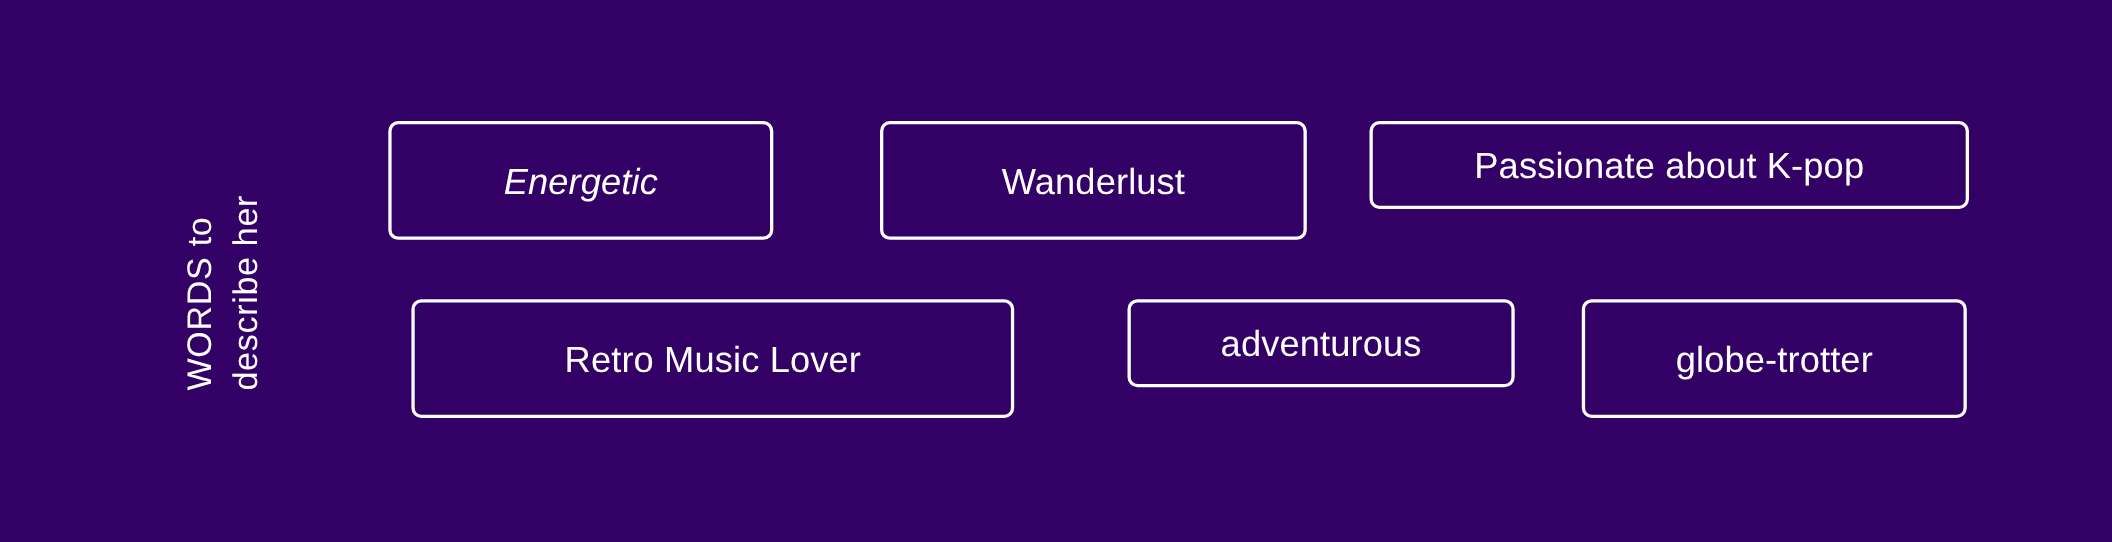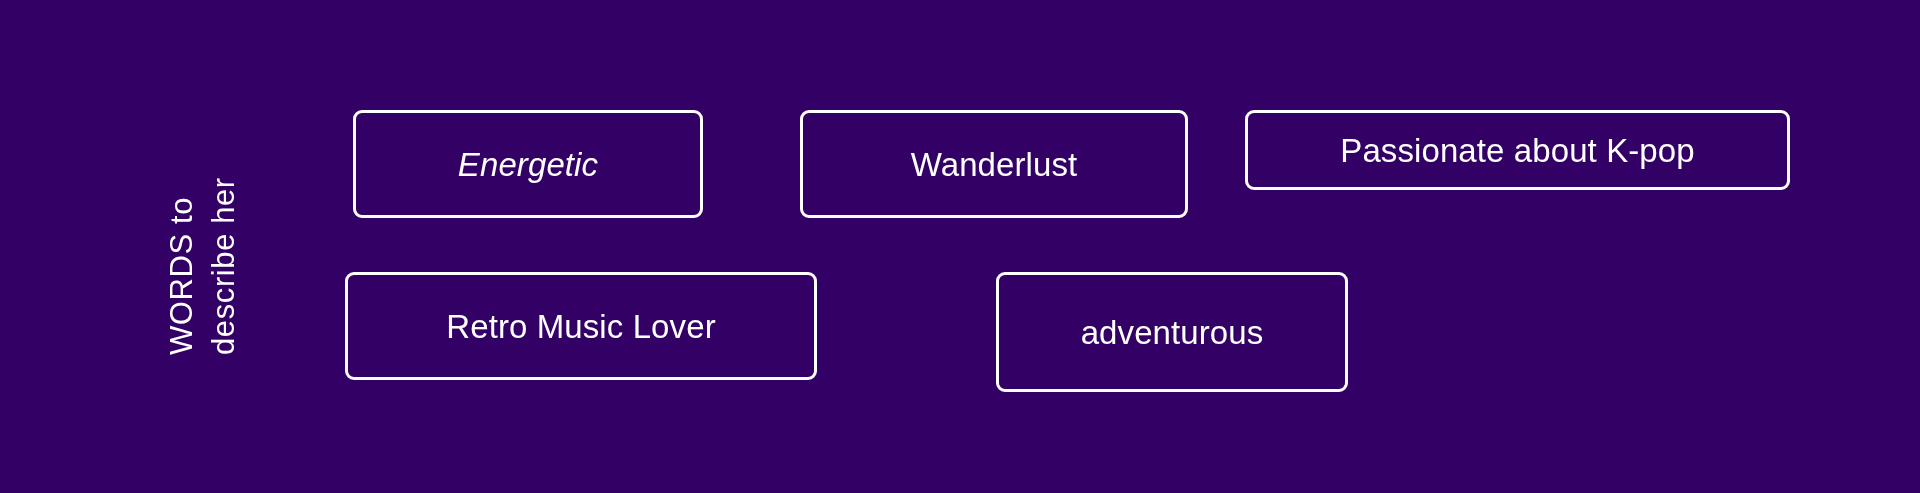--- a/index.html
+++ b/index.html
@@ -77,22 +77,22 @@
     letter-spacing: 0.1px;
     white-space: nowrap;
     line-height: 1;
   }
 
   
   #chip-energetic   { left: 353px;  top: 110px; width: 350px; height: 108px; font-style: italic; }
   #chip-wanderlust  { left: 800px;  top: 110px; width: 388px; height: 108px; }
   #chip-kpop        { left: 1245px; top: 110px; width: 545px; height: 80px; }
   
-  #chip-retro       { left: 345px;  top: 272px; width: 472px; height: 108px; }
-  #chip-adventurous { left: 996px;  top: 272px; width: 352px; height: 120px; }
+  #chip-retro       { left: 374px;  top: 272px; width: 548px; height: 108px; }
+  #chip-adventurous { left: 1025px;  top: 272px; width: 352px; height: 80px; }
   #chip-globe       { left: 1438px; top: 272px; width: 350px; height: 108px; }
 </style>
 </head>
 <body>
 
 <div id="canvas">
 
   <div class="section-label">
     <div class="label-line label-line-1">WORDS  to</div>
     <div class="label-line label-line-2">describe her</div>
@@ -111,14 +111,17 @@
   </div>
 
   <div class="chip" id="chip-retro">
     <span class="chip-label">Retro Music Lover</span>
   </div>
 
   <div class="chip" id="chip-adventurous">
     <span class="chip-label">adventurous</span>
   </div>
 
+  <div class="chip" id="chip-globe">
+    <span class="chip-label">globe-trotter</span>
+  </div>
 
 </div>
 
 </body></html>

